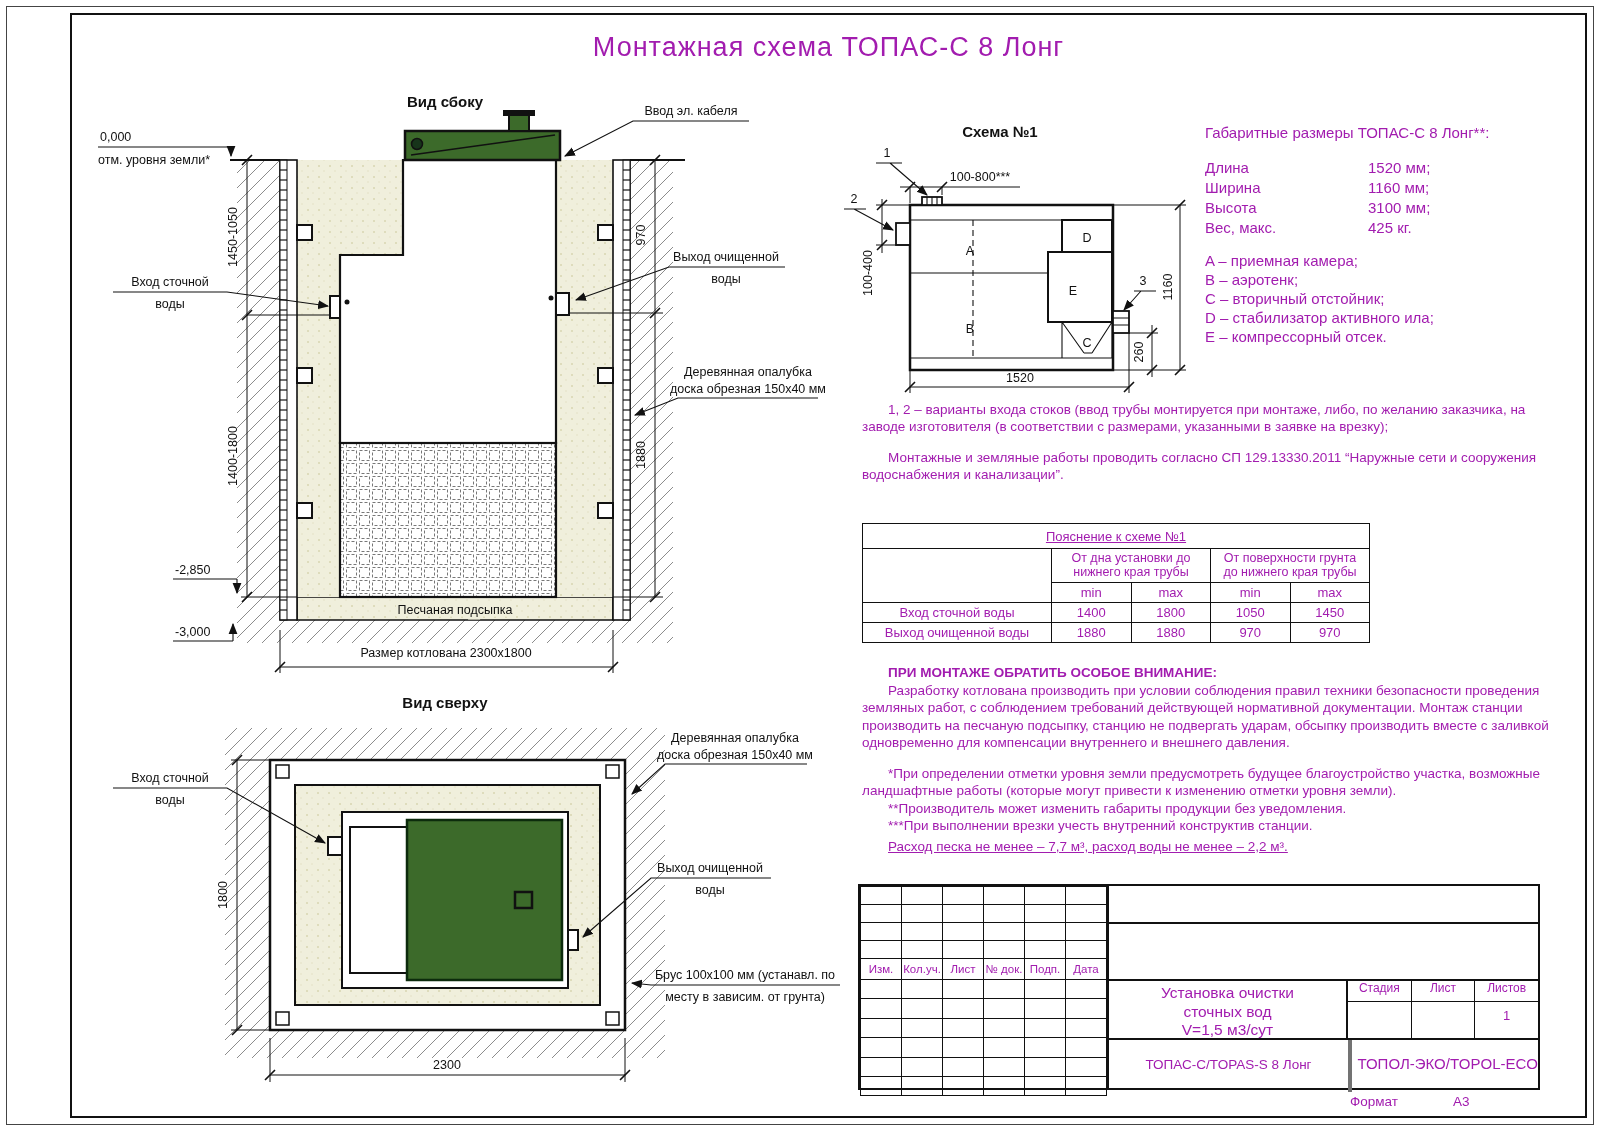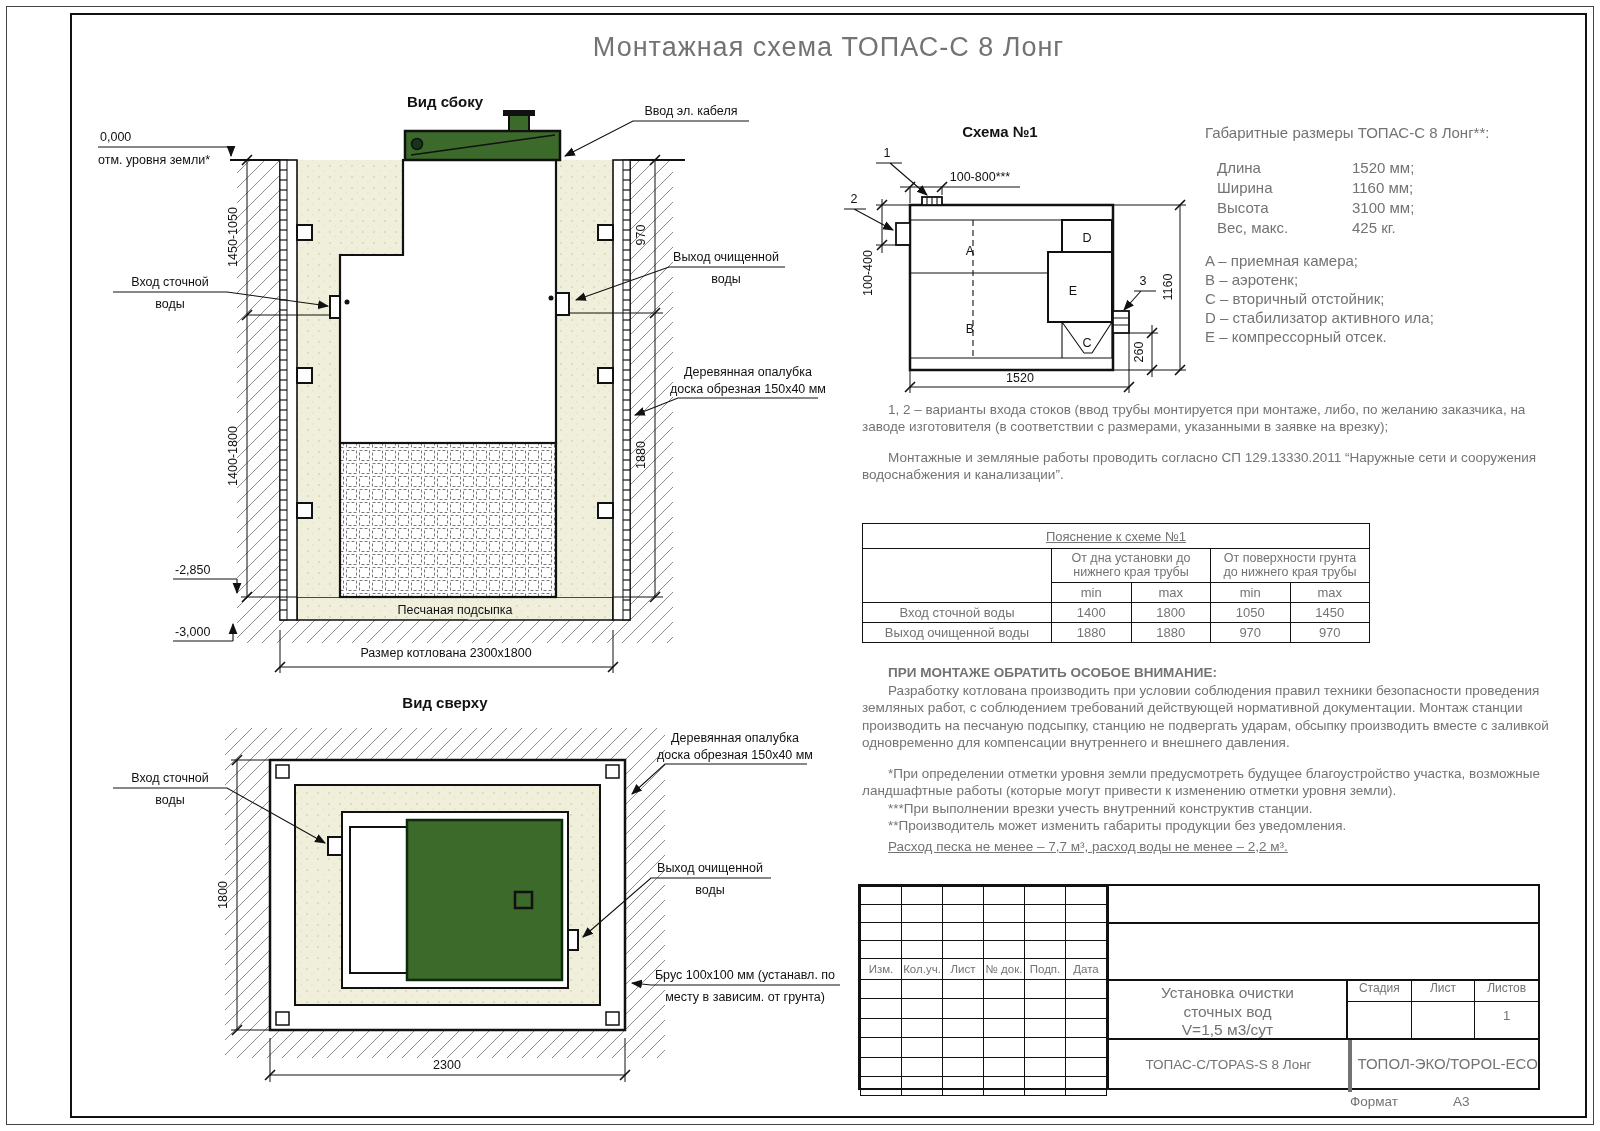--- a/index.html
+++ b/index.html
@@ -1,33 +1,33 @@
 <!DOCTYPE html>
 <html><head>
 <meta charset="utf-8">
 <style>
   html,body{margin:0;padding:0;background:#e8e8e8;}
-  .page{position:relative;width:1600px;height:1131px;background:#fff;font-family:"Liberation Sans",sans-serif;color:#737373;overflow:hidden;}
+  .page{position:relative;width:1600px;height:1131px;background:#fff;font-family:"Liberation Sans",sans-serif;color:#a21caf;overflow:hidden;}
   .outer-border{position:absolute;left:6px;top:6px;right:6px;bottom:6px;border:1.5px solid #444;}
   .frame{position:absolute;left:70px;top:13px;right:13px;bottom:13px;border:2.5px solid #111;}
   .sheet-title{position:absolute;left:70px;top:32px;right:13px;text-align:center;font-size:27px;letter-spacing:1px;}
   svg{position:absolute;}
   svg text{font-family:"Liberation Sans",sans-serif;fill:#111;}
   .view-title{font-size:15px;font-weight:bold;}
   .dim{font-size:12.5px;}
   .lbl{font-size:12.5px;}
   .thick{stroke:#111;stroke-width:2.2;fill:none;}
   .thin{stroke:#111;stroke-width:1.1;fill:none;}
   .dimline{stroke:#111;stroke-width:1;fill:none;}
   .tick{stroke:#111;stroke-width:1.6;}
   .leader{stroke:#111;stroke-width:1.1;fill:none;}
   
   .specs{position:absolute;left:1205px;top:124px;width:350px;font-size:15px;}
   .specs .head{margin-bottom:18px;}
-  .specs .row{display:flex;margin:3px 12px;}
+  .specs .row{display:flex;margin:3px 0;gap:28px;}
   .specs .row .n{width:135px;}
   .specs .legend{margin-top:16px;}
   .specs .legend div{margin:2px 0;}
   .notes{position:absolute;left:862px;top:401px;width:680px;font-size:13.5px;line-height:1.28;}
   .notes p{margin:0 0 2px 0;text-indent:26px;}
   .notes p.gap{margin-top:13px;}
   .exp-table{position:absolute;left:862px;top:523px;border-collapse:collapse;font-size:13px;}
   .exp-table td{border:1.6px solid #111;text-align:center;padding:2px 4px;}
   .exp-table .ttl{height:20px;text-decoration:underline;}
   .exp-table .grp{width:150px;font-size:12.5px;line-height:1.15;}
@@ -397,22 +397,22 @@
       <td class="v">970</td>
       <td class="v">970</td>
     </tr>
   </tbody>
     </table>
 
   <div class="warning">
     <p class="hd">ПРИ МОНТАЖЕ ОБРАТИТЬ ОСОБОЕ ВНИМАНИЕ:</p>
     <p>Разработку котлована производить при условии соблюдения правил техники безопасности проведения земляных работ, с соблюдением требований действующей нормативной документации. Монтаж станции производить на песчаную подсыпку, станцию не подвергать ударам, обсыпку производить вместе с заливкой одновременно для компенсации внутреннего и внешнего давления.</p>
     <p class="gap">*При определении отметки уровня земли предусмотреть будущее благоустройство участка, возможные ландшафтные работы (которые могут привести к изменению отметки уровня земли).</p>
+    <p>**Производитель может изменить габариты продукции без уведомления.</p>
     <p>***При выполнении врезки учесть внутренний конструктив станции.</p>
-    <p>**Производитель может изменить габариты продукции без уведомления.</p>
   </div>
   <div class="consumption">Расход песка не менее – 7,7 м³, расход воды не менее – 2,2 м³.</div>
 
   <div class="stamp">
     <table class="revgrid">
       <tbody>
           <tr>
             <td></td>
             <td></td>
             <td></td>

